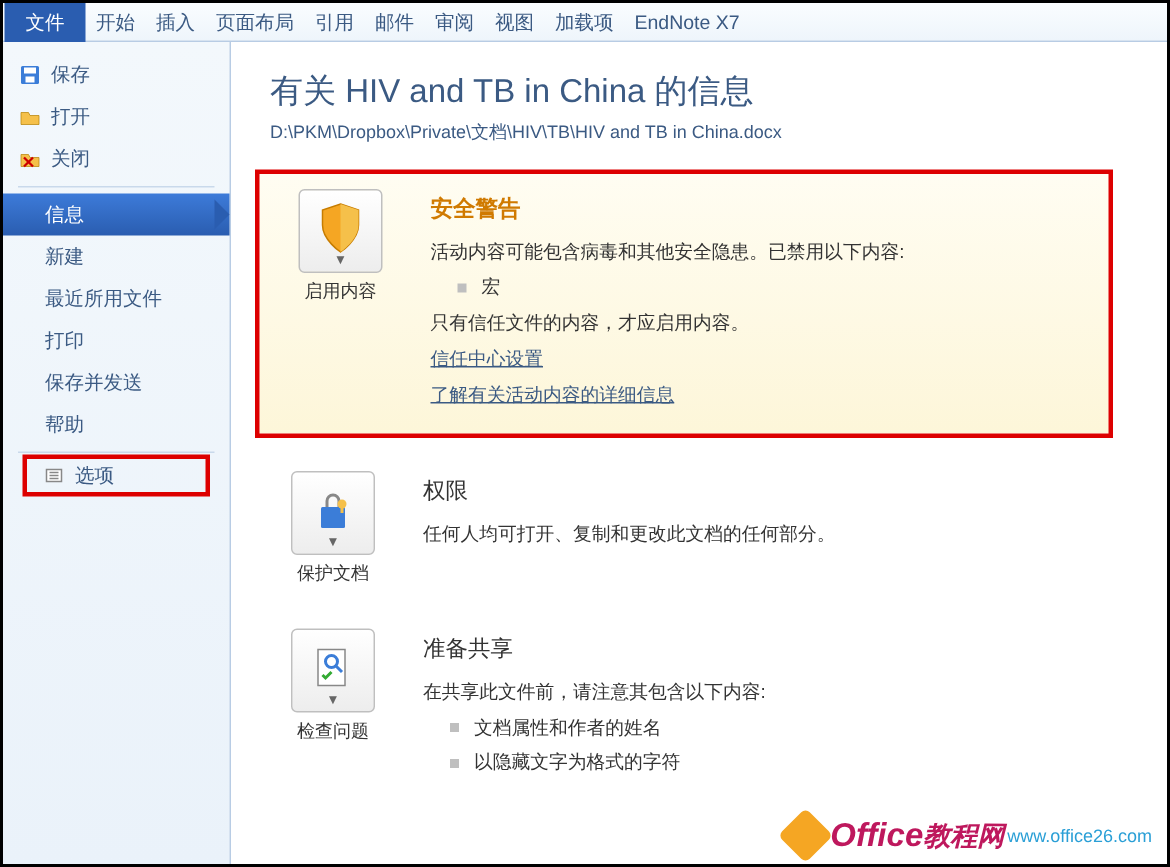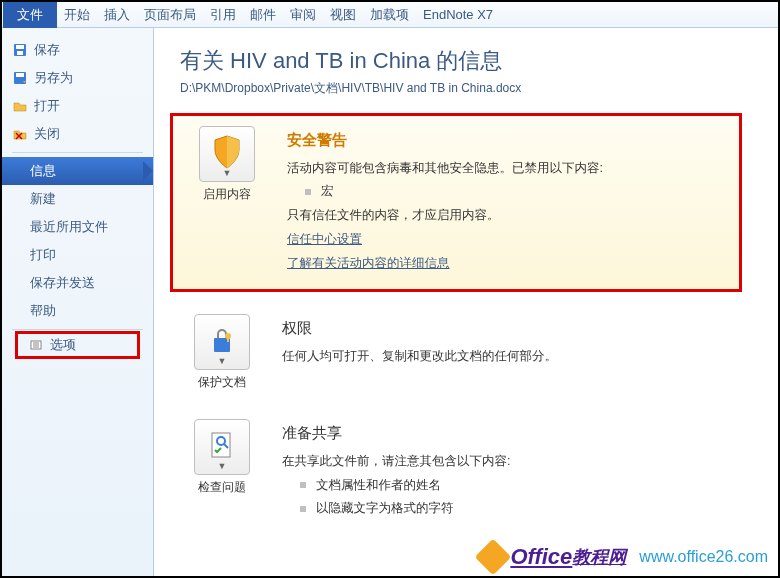--- a/index.html
+++ b/index.html
@@ -32,22 +32,22 @@
     .sec-heading { font-size: 15px; color: #333; margin-bottom: 2px; }
     .warn-heading { color: #d07a00; font-weight: bold; }
     .bullet-row { display: flex; align-items: center; }
     .bullet-row .sq { width: 6px; height: 6px; background: #bfbfbf; margin: 0 10px 0 18px; }
     
     .link { color: #3b5a83; text-decoration: underline; cursor: pointer; }
     
     .security-box { border: 3px solid #d00; padding: 10px 12px 14px 12px; margin: -6px 10px 22px -10px; background: linear-gradient(#fffdf2, #fdf6d9); }
     
     .watermark { position: absolute; right: 10px; bottom: 6px; font-size: 22px; font-weight: bold; font-style: italic; display: flex; align-items: center; }
-    .wm-red { color: #4c1d95; text-decoration: underline; }
-    .wm-blue { color: #2a9fd6; font-style: normal; font-weight: normal; font-size: 16px; margin-left: 13px; }
+    .wm-red { color: #be185d; }
+    .wm-blue { color: #2a9fd6; font-style: normal; font-weight: normal; font-size: 12px; margin-left: 2px; }
     .wm-icon { width: 26px; height: 26px; background: #f5a623; border-radius: 4px; margin-right: 4px; transform: rotate(45deg); }
   </style>
 </head>
 <body>
 
 <div class="ribbon-tabs">
   <div class="file-tab">文件</div>
   <div class="ribbon-tab">开始</div>
   <div class="ribbon-tab">插入</div>
   <div class="ribbon-tab">页面布局</div>
@@ -67,30 +67,20 @@
             <rect x="1" y="1" width="12" height="12" fill="#3b7dd8" rx="1"></rect>
             <rect x="3" y="2" width="8" height="4" fill="#fff"></rect>
             <rect x="4" y="8" width="6" height="4" fill="#fff"></rect>
           </svg>
         </span>
       <span>保存</span>
     </div>
     <div class="side-item with-icon">
       <span class="side-icon">
           <svg width="14" height="14">
-            <rect x="1" y="1" width="12" height="12" fill="#3b7dd8" rx="1"></rect>
-            <rect x="3" y="2" width="8" height="4" fill="#fff"></rect>
-            <path d="M10 10 l3 0 l-1.5 2 z" fill="#f5a623"></path>
-          </svg>
-        </span>
-      <span>另存为</span>
-    </div>
-    <div class="side-item with-icon">
-      <span class="side-icon">
-          <svg width="14" height="14">
             <path d="M1 4 h5 l1 2 h6 v6 h-12 z" fill="#f5c04a" stroke="#b8860b" stroke-width="0.5"></path>
           </svg>
         </span>
       <span>打开</span>
     </div>
     <div class="side-item with-icon">
       <span class="side-icon">
           <svg width="14" height="14">
             <path d="M1 4 h5 l1 2 h6 v6 h-12 z" fill="#f5c04a" stroke="#b8860b" stroke-width="0.5"></path>
             <line x1="3" y1="6" x2="9" y2="12" stroke="#c00" stroke-width="1.5"></line>

